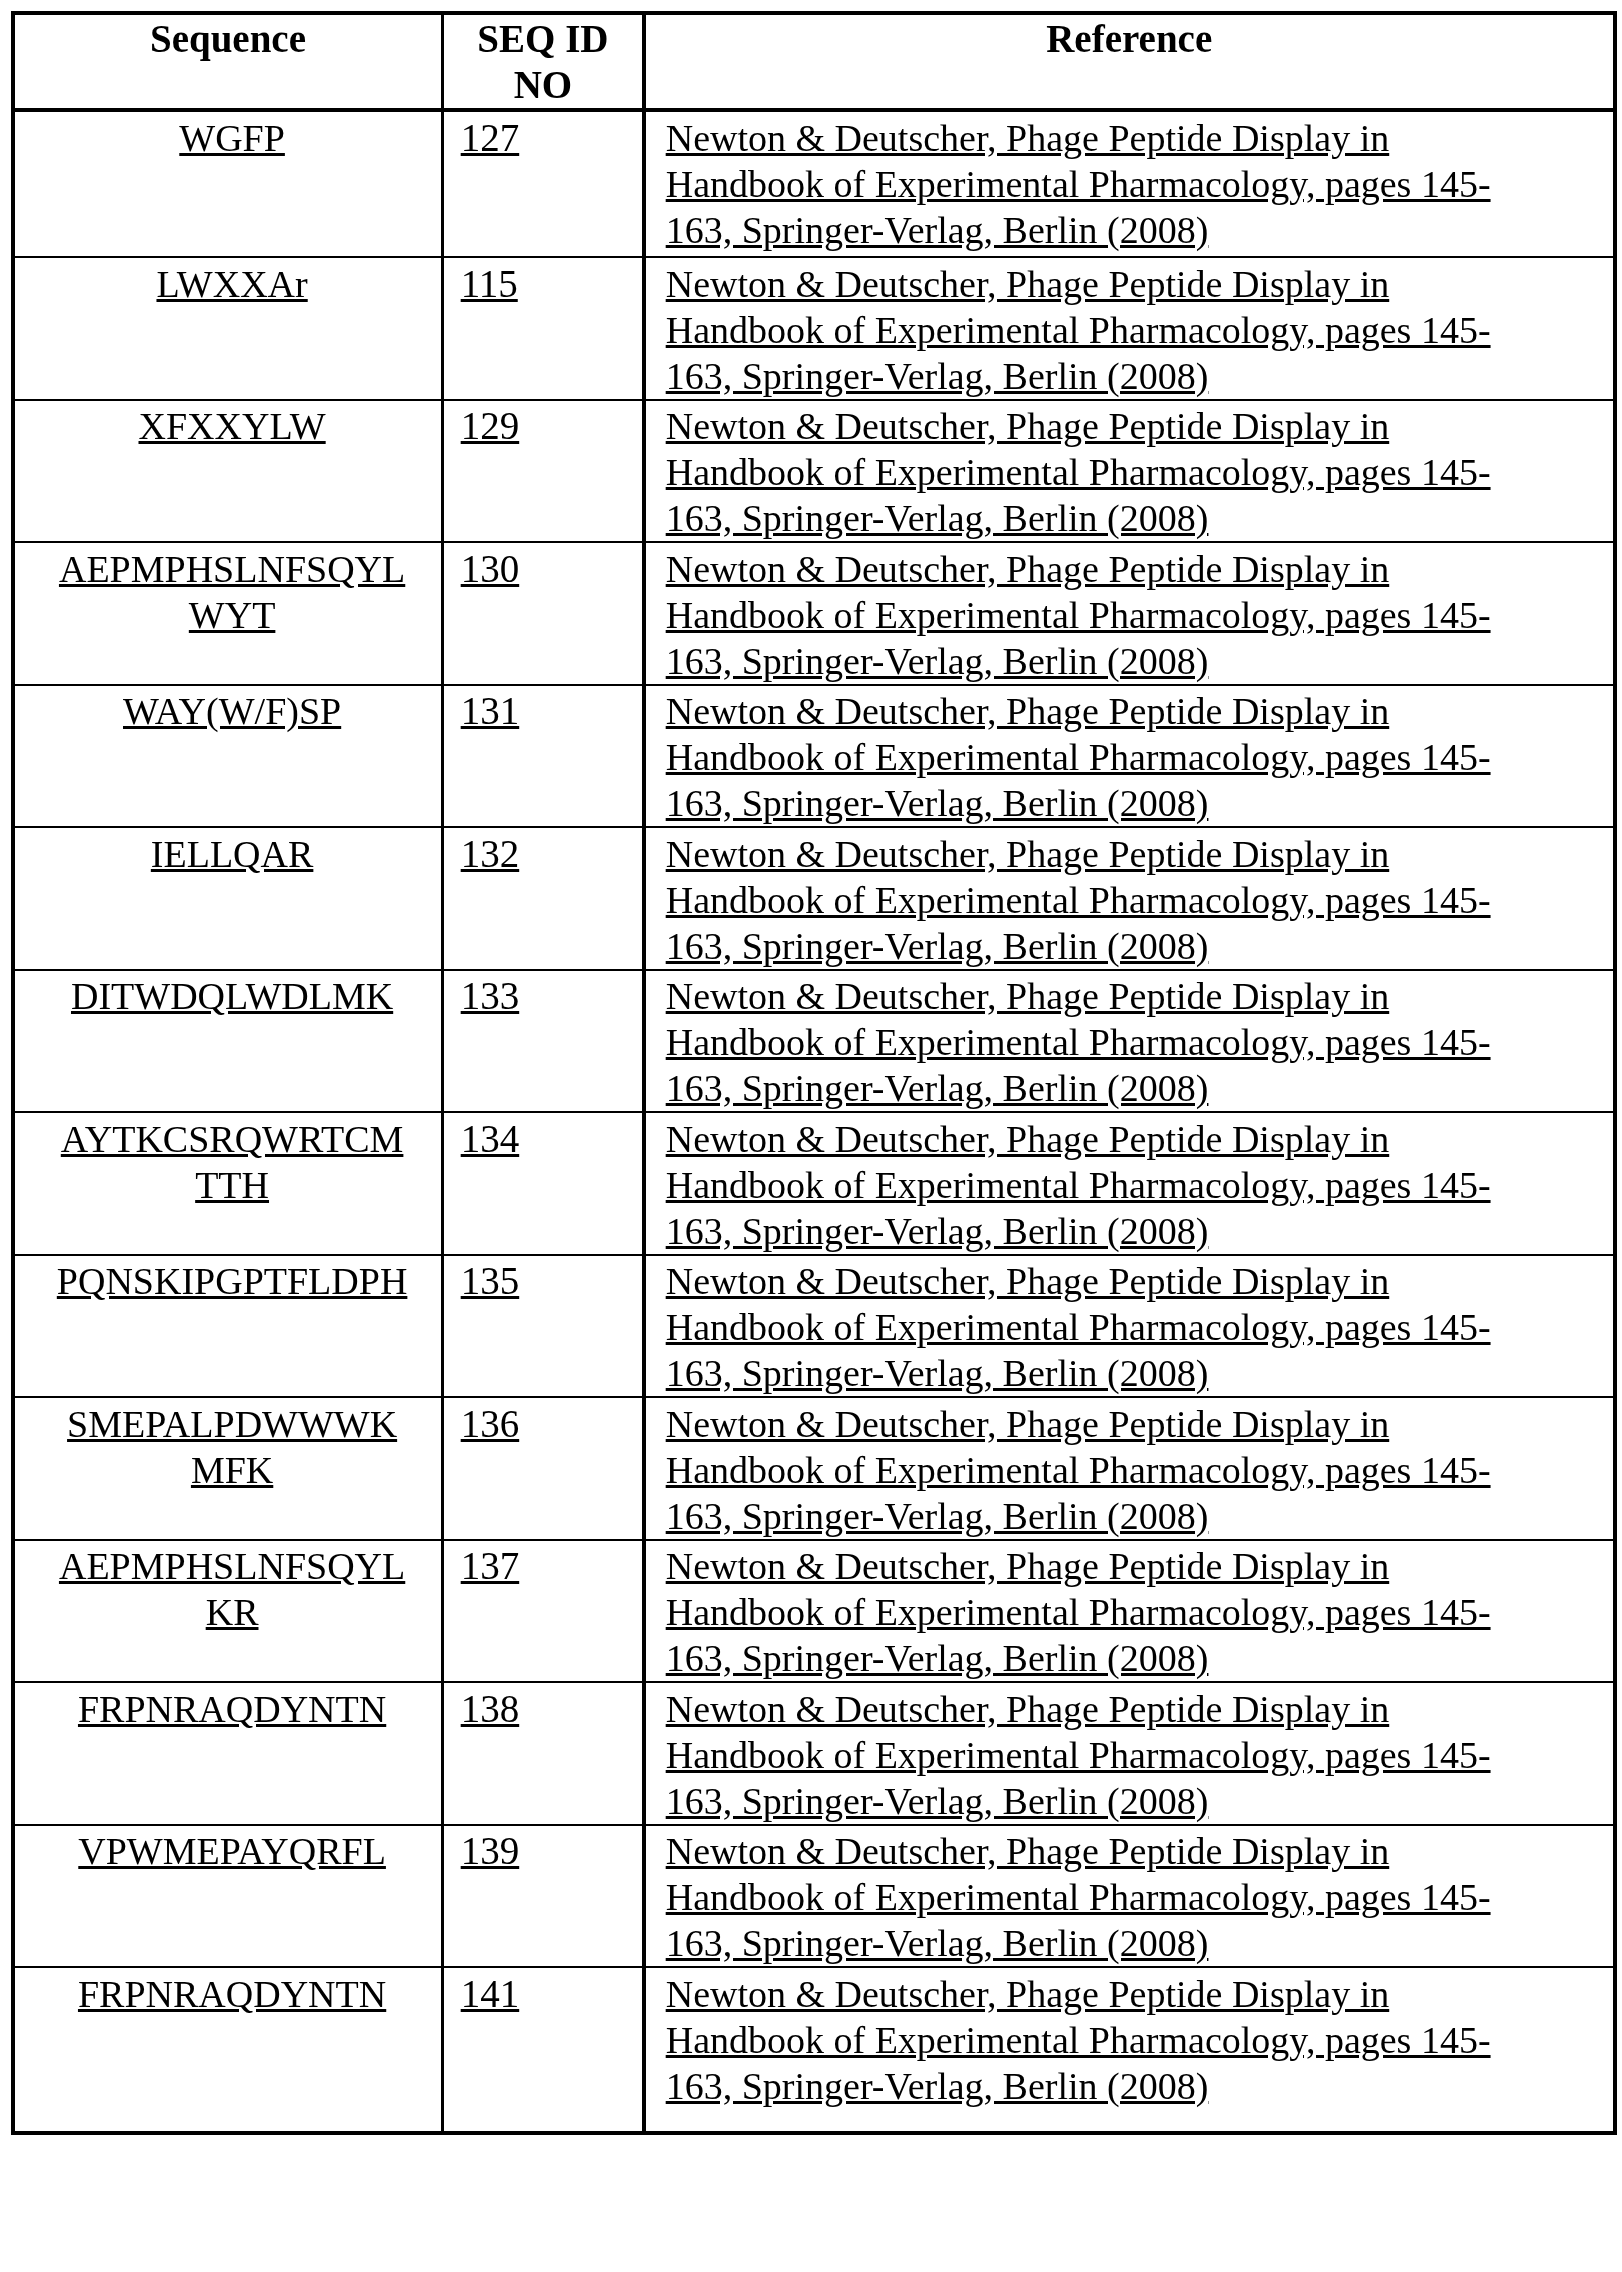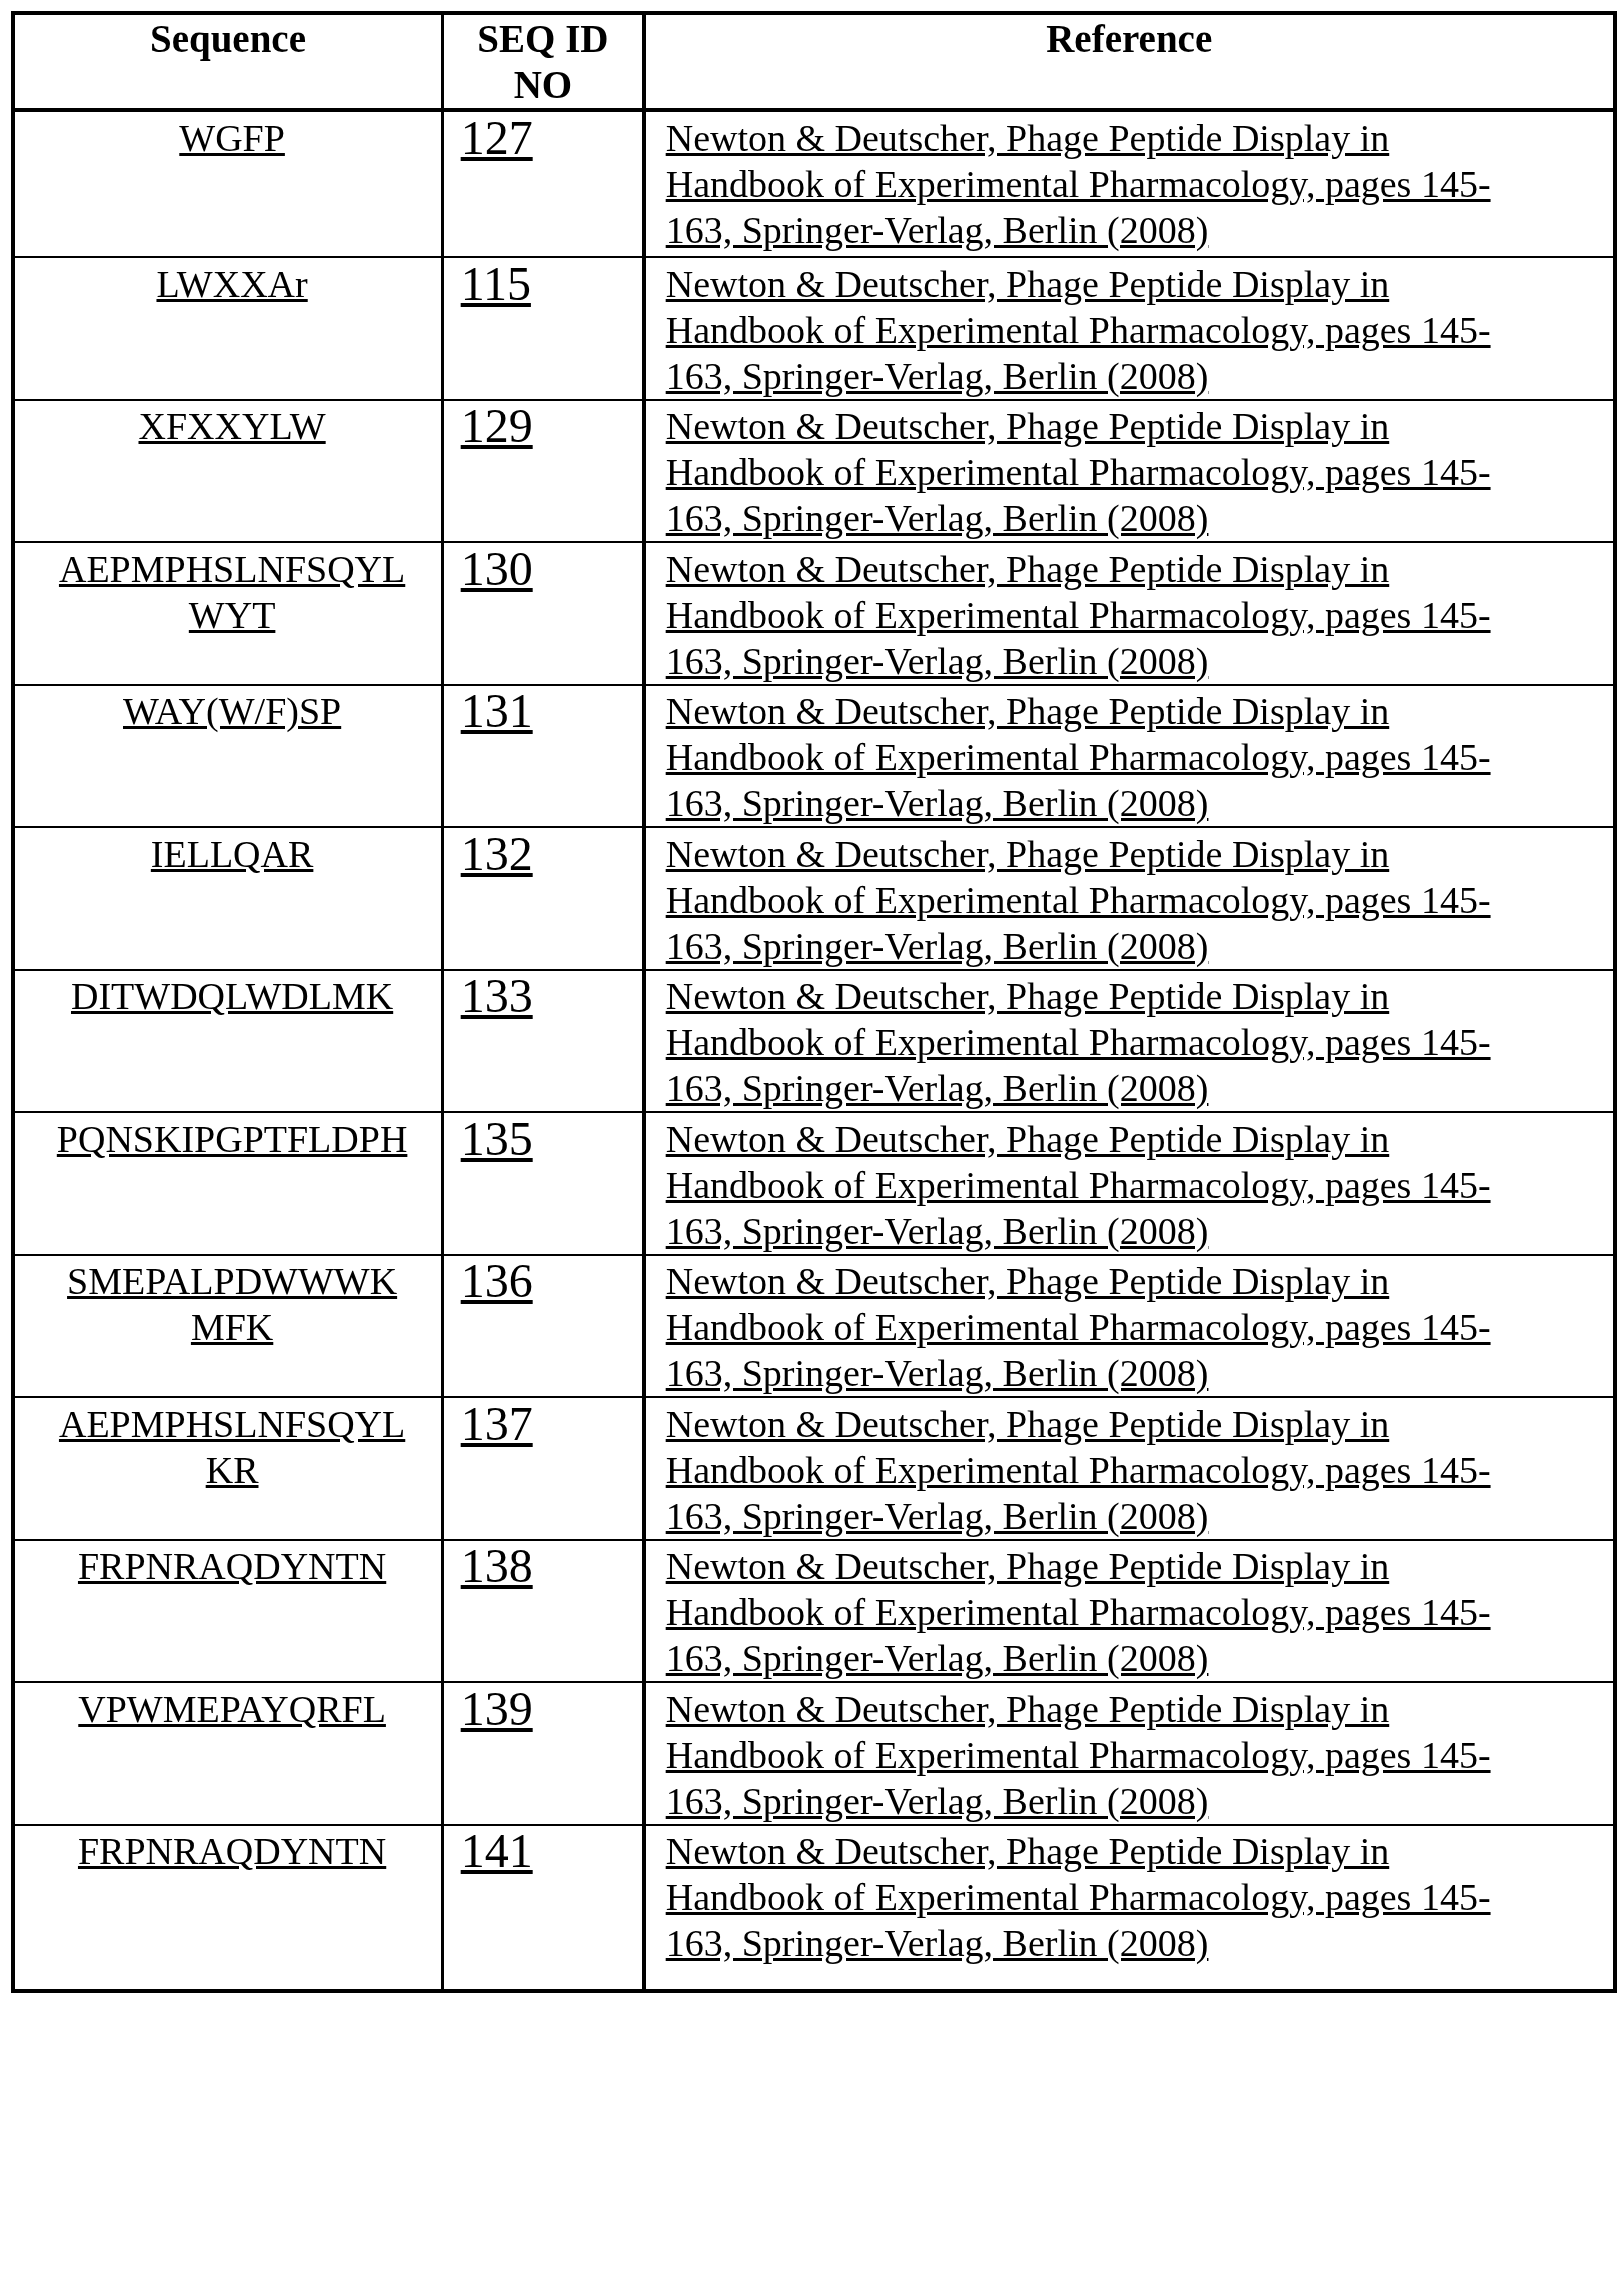--- a/index.html
+++ b/index.html
@@ -49,21 +49,21 @@
   }
   tbody tr { height: 142px; }
   tbody tr:first-child { height: 147px; }
   tbody tr:last-child { height: 166px; }
   td {
     font-size: 38px;
     line-height: 46px;
     padding: 2.5px 8.2px 0 16.5px;
     text-decoration: underline;
   }
-  td.cell-id { font-size: 48px; }
+  td.cell-id { font-size: 39px; }
   td.cell-ref { padding-left: 20px; }
 </style>
 </head>
 <body>
 
 <div class="page">
   <table class="seq-table">
     <colgroup>
       <col class="c1">
       <col class="c2">
@@ -122,20 +122,28 @@
 163, Springer-Verlag, Berlin (2008)</td>
       </tr>
       <tr>
         <td class="cell-seq">DITWDQLWDLMK</td>
         <td class="cell-id">133</td>
         <td class="cell-ref">Newton &amp; Deutscher, Phage Peptide Display in
 Handbook of Experimental Pharmacology, pages 145-
 163, Springer-Verlag, Berlin (2008)</td>
       </tr>
       <tr>
+        <td class="cell-seq">AYTKCSRQWRTCM
+TTH</td>
+        <td class="cell-id">134</td>
+        <td class="cell-ref">Newton &amp; Deutscher, Phage Peptide Display in
+Handbook of Experimental Pharmacology, pages 145-
+163, Springer-Verlag, Berlin (2008)</td>
+      </tr>
+      <tr>
         <td class="cell-seq">PQNSKIPGPTFLDPH</td>
         <td class="cell-id">135</td>
         <td class="cell-ref">Newton &amp; Deutscher, Phage Peptide Display in
 Handbook of Experimental Pharmacology, pages 145-
 163, Springer-Verlag, Berlin (2008)</td>
       </tr>
       <tr>
         <td class="cell-seq">SMEPALPDWWWK
 MFK</td>
         <td class="cell-id">136</td>

